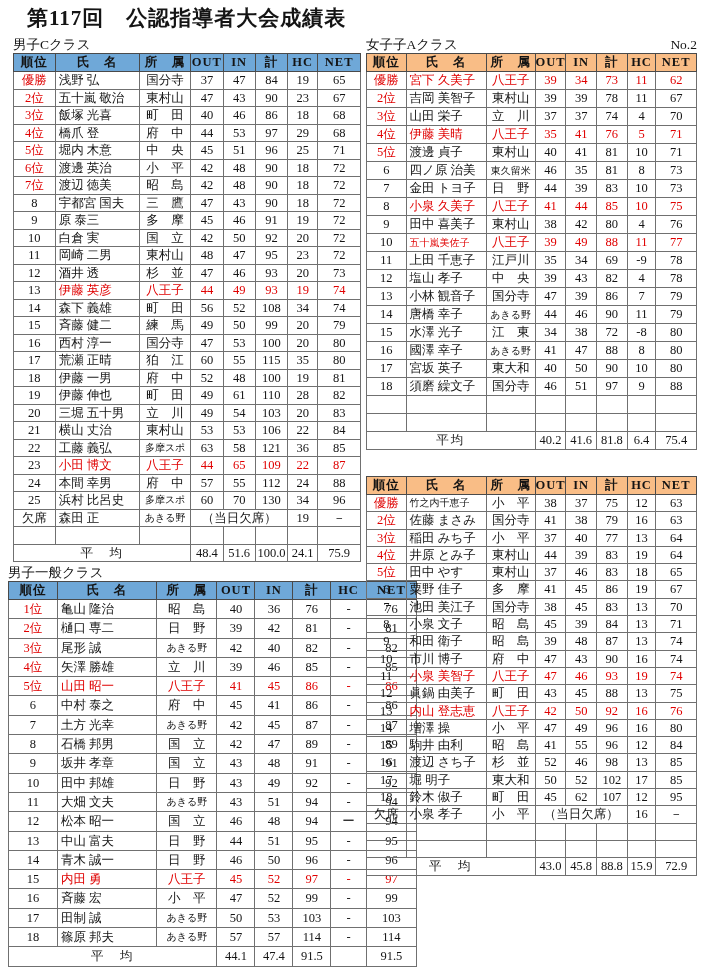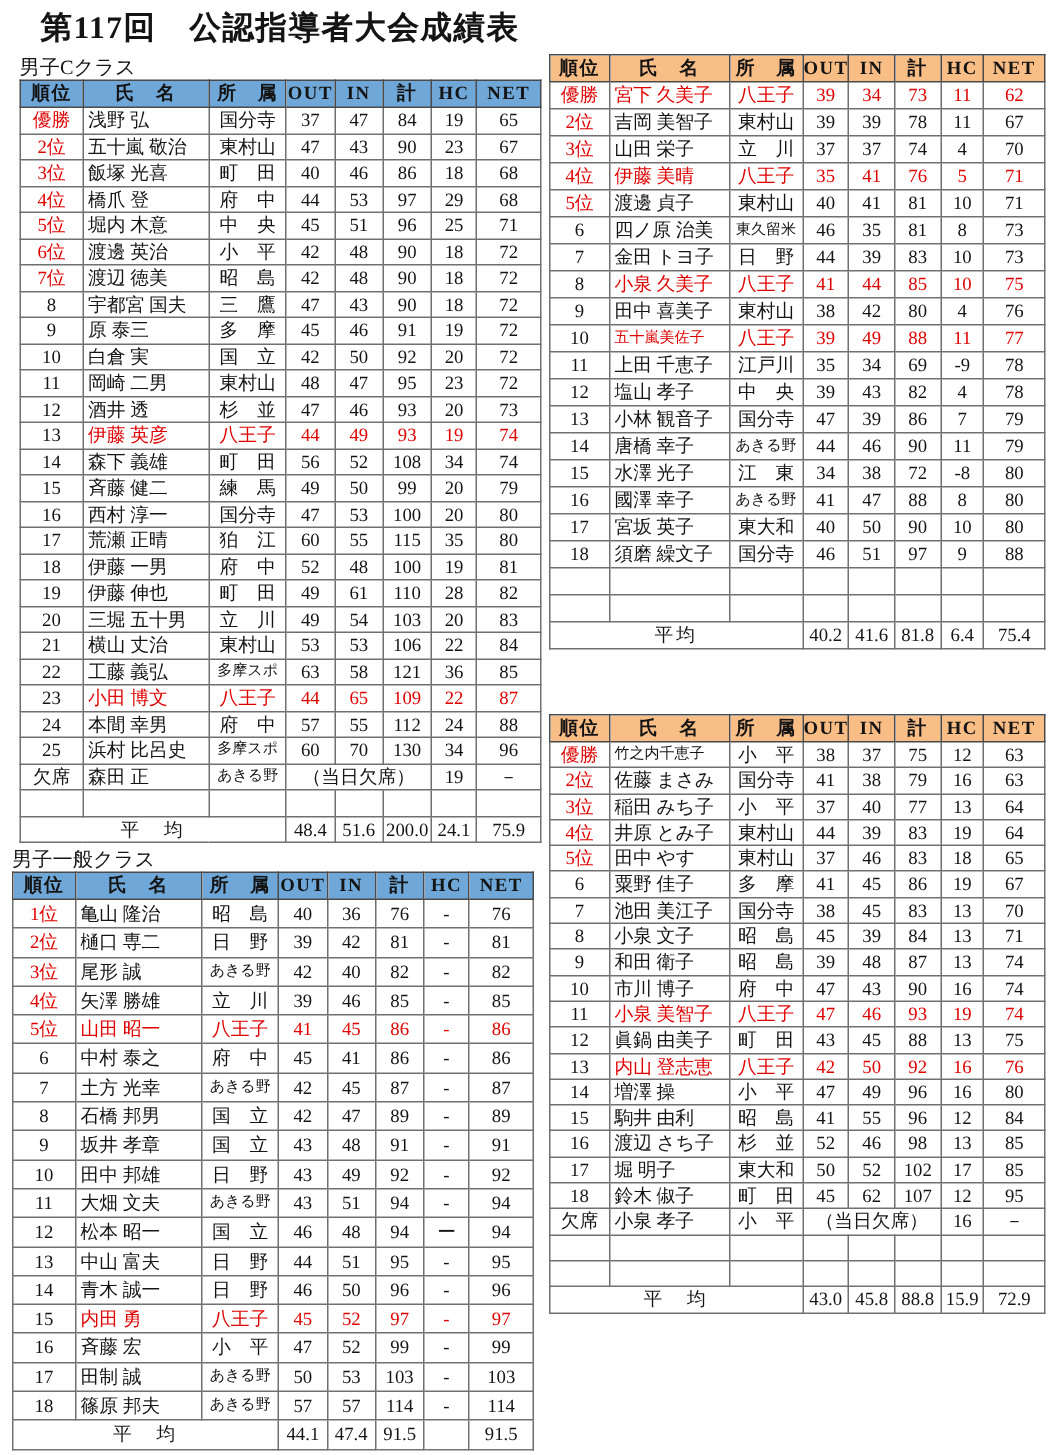--- a/index.html
+++ b/index.html
@@ -318,29 +318,33 @@
             <td></td>
             <td></td>
             <td></td>
             <td></td>
             <td></td>
           </tr>
           <tr>
             <td class="avg" colspan="3">平　均</td>
             <td>48.4</td>
             <td>51.6</td>
-            <td>200.0</td>
+            <td>100.0</td>
             <td>24.1</td>
             <td>75.9</td>
           </tr>
         </tbody>
       </table>
   </section>
 
   <section class="tbl" style="left:366px;top:36px;width:331px;--rh:17px;">
+    <div class="tbl-label">
+      <span>女子子Aクラス</span>
+      <span>No.2</span>
+    </div>
     <table>
         <colgroup>
           <col style="width: 12%;">
           <col style="width: 24.3%;">
           <col style="width: 14.8%;">
           <col style="width: 9.3%;">
           <col style="width: 9.3%;">
           <col style="width: 9.3%;">
           <col style="width: 8.7%;">
           <col style="width: 12.3%;">
@@ -563,21 +567,21 @@
             <td>40.2</td>
             <td>41.6</td>
             <td>81.8</td>
             <td>6.4</td>
             <td>75.4</td>
           </tr>
         </tbody>
       </table>
   </section>
 
-  <section class="tbl" style="left:8px;top:564px;width:348px;--rh:18.3px;">
+  <section class="tbl" style="left:8px;top:564px;width:409px;--rh:18.3px;">
     <div class="tbl-label">
       <span>男子一般クラス</span>
     </div>
     <table>
         <colgroup>
           <col style="width: 12%;">
           <col style="width: 24.3%;">
           <col style="width: 14.8%;">
           <col style="width: 9.3%;">
           <col style="width: 9.3%;">

